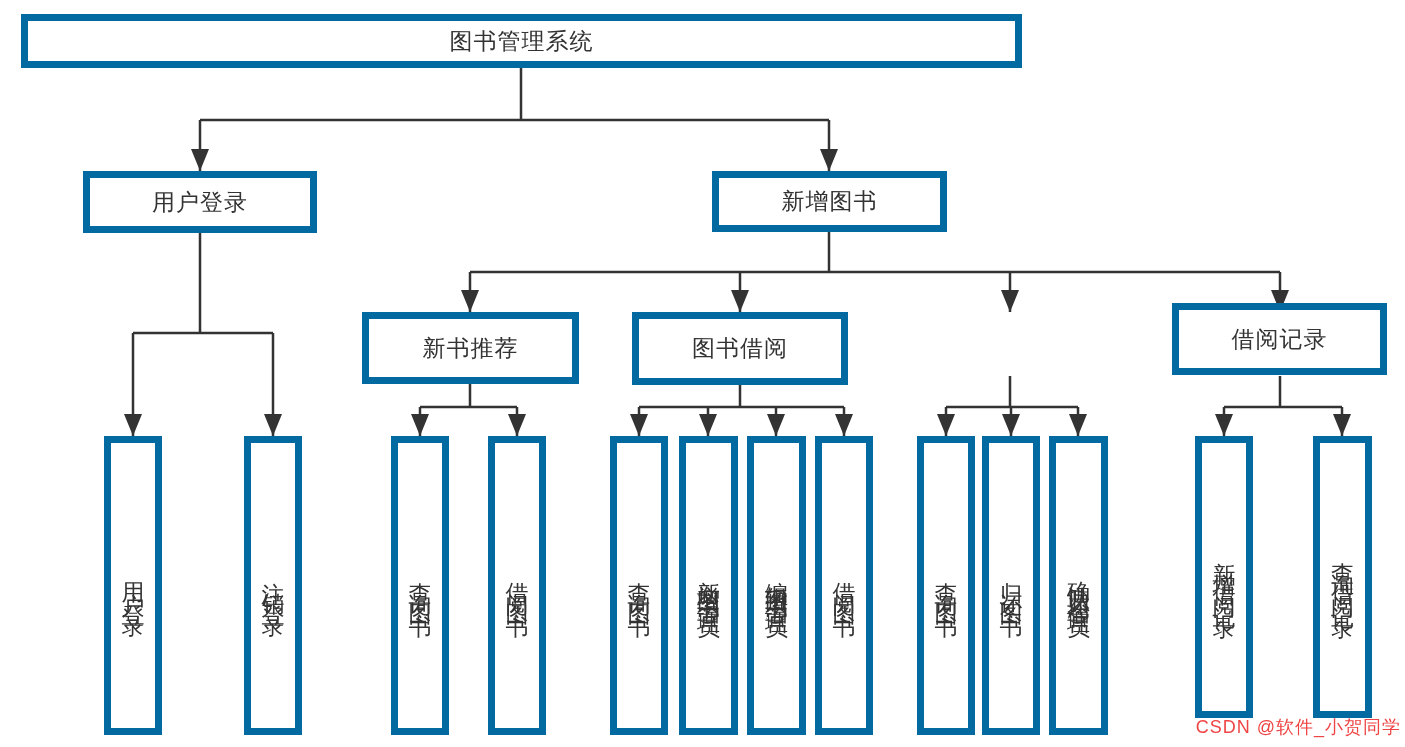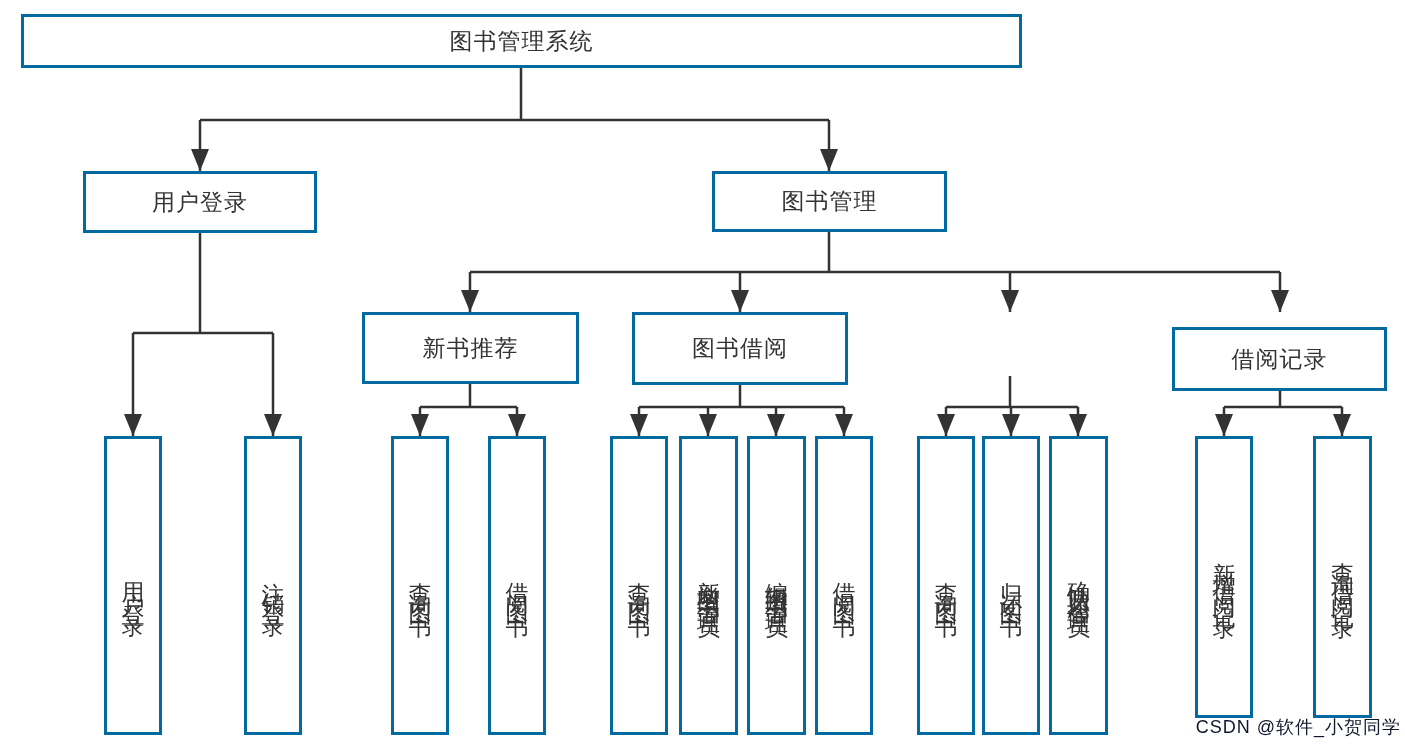--- a/index.html
+++ b/index.html
@@ -1,34 +1,34 @@
 <!DOCTYPE html>
 <html><head>
 <meta charset="utf-8">
 <style>
   html,body{margin:0;padding:0;background:#fff;}
   .canvas{
     position:relative;width:1405px;height:747px;background:#ffffff;
     font-family:"Liberation Sans",sans-serif;color:#333;overflow:hidden;
   }
   .node{
-    position:absolute;background:#ffffff;border:3px solid #0369a1;
+    position:absolute;background:#ffffff;border:7px solid #0369a1;
     box-sizing:border-box;display:flex;align-items:center;justify-content:center;
     z-index:2;
   }
   .node.h{font-size:23px;letter-spacing:1px;white-space:nowrap;}
   .vt{
     writing-mode:vertical-rl;text-orientation:mixed;
     font-size:23px;line-height:1;letter-spacing:11px;
   }
   .vt.tight{letter-spacing:5px;}
   svg.lines{position:absolute;left:0;top:0;z-index:1;pointer-events:none;}
   .watermark{
     position:absolute;top:715px;right:4px;z-index:6;
-    font-size:18px;color:#0f172a;letter-spacing:1px;white-space:nowrap;
+    font-size:18px;color:#ef4444;letter-spacing:1px;white-space:nowrap;
   }
 </style>
 </head>
 <body>
 
 <div class="canvas">
 
   <svg class="lines" width="1405" height="747" viewBox="0 0 1405 747">
     <defs>
       <marker id="arr" markerUnits="userSpaceOnUse" markerWidth="23" markerHeight="19" refX="22" refY="9" orient="auto">
@@ -64,25 +64,25 @@
       <line x1="1011" y1="407" x2="1011" y2="436" marker-end="url(#arr)"></line>
       <line x1="1078" y1="407" x2="1078" y2="436" marker-end="url(#arr)"></line>
       <line x1="1224" y1="407" x2="1224" y2="436" marker-end="url(#arr)"></line>
       <line x1="1342" y1="407" x2="1342" y2="436" marker-end="url(#arr)"></line>
     </g>
   </svg>
 
   <div class="node h" style="left:21px;top:14px;width:1001px;height:54px">图书管理系统</div>
 
   <div class="node h" style="left:83px;top:171px;width:234px;height:62px">用户登录</div>
-  <div class="node h" style="left:712px;top:171px;width:235px;height:61px">图书管理</div>
+  <div class="node h" style="left:712px;top:171px;width:235px;height:61px">新增图书</div>
 
   <div class="node h" style="left:362px;top:312px;width:217px;height:72px">新书推荐</div>
   <div class="node h" style="left:632px;top:312px;width:216px;height:73px">图书借阅</div>
-  <div class="node h" style="left:1172px;top:327px;width:215px;height:64px">借阅记录</div>
+  <div class="node h" style="left:1172px;top:303px;width:215px;height:72px">借阅记录</div>
 
   <div class="node v" style="left:104px;top:436px;width:58px;height:299px">
     <span class="vt">用户登录</span>
   </div>
   <div class="node v" style="left:244px;top:436px;width:58px;height:299px">
     <span class="vt">注销登录</span>
   </div>
 
   <div class="node v" style="left:391px;top:436px;width:58px;height:299px">
     <span class="vt">查询图书</span>

